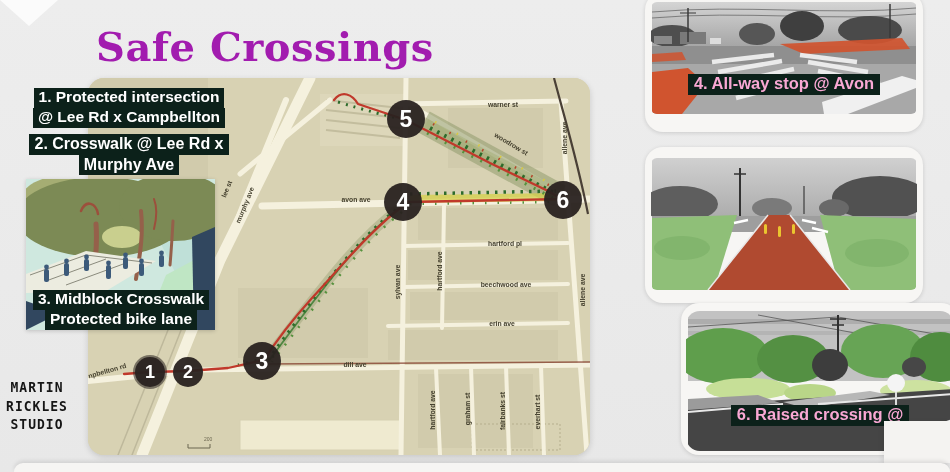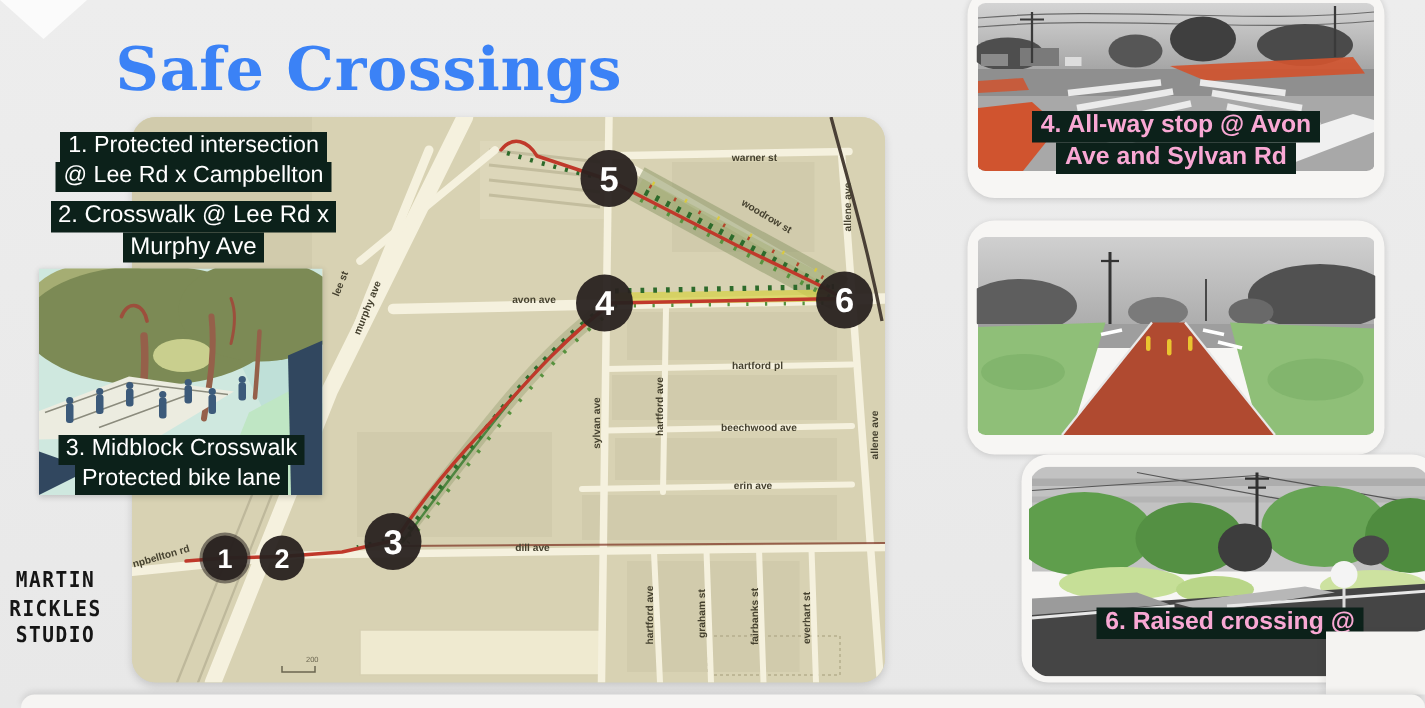--- a/index.html
+++ b/index.html
@@ -1,31 +1,31 @@
 <!DOCTYPE html>
 <html><head>
 <meta charset="utf-8">
 <style>
   html,body{margin:0;padding:0;}
   body{width:950px;height:472px;position:relative;overflow:hidden;
        background:linear-gradient(#ededed,#e8e8e8);
        font-family:"Liberation Sans",sans-serif;}
   .abs{position:absolute;}
   
-  .title{left:77px;top:-4px;font-family:"DejaVu Serif",serif;font-weight:700;
-         font-size:40px;letter-spacing:.5px;color:#3b82f6;}
+  .title{left:96px;top:-4px;font-family:"DejaVu Serif",serif;font-weight:700;
+         font-size:40px;letter-spacing:.5px;color:#a21caf;}
   
   .chev{left:0;top:0;width:58px;height:26px;background:#fbfbfb;
         clip-path:polygon(0 0,100% 0,50% 100%);}
   
   .map{left:88px;top:78px;width:502px;height:377px;border-radius:16px;
        overflow:hidden;box-shadow:0 2px 6px rgba(0,0,0,.15);background:#d8d2b3;}
   svg text{font-family:"Liberation Sans",sans-serif;}
   
-  .lbl{color:#fff;font-weight:400;text-align:center;line-height:1.22;}
+  .lbl{color:#fff;font-weight:700;text-align:center;line-height:1.22;}
   .lbl span{display:table;margin:0 auto;background:#0c211a;padding:0 5px 1px 5px;}
   .lbl1{left:22px;top:88px;width:214px;font-size:15.5px;}
   .lbl2{left:22px;top:134px;width:214px;font-size:16px;}
   .lbl3{left:18px;top:290px;width:206px;font-size:15.5px;}
   
   .illus{left:26px;top:179px;width:189px;height:151px;box-shadow:0 1px 4px rgba(0,0,0,.18);}
   
   .logo{left:4px;top:379px;width:66px;text-align:center;color:#151515;
         font-family:"DejaVu Sans Mono",monospace;font-weight:700;font-size:13px;
         line-height:1.28;letter-spacing:1px;transform:scaleY(1.12);transform-origin:top;}
@@ -273,21 +273,20 @@
           <path d="M84,96 L156,77"></path>
         <path d="M148,53 L205,60"></path>
           <path d="M156,60 L216,70"></path>
           <path d="M166,69 L228,82"></path>
       </g>
       <polygon points="170,100 250,74 264,78 264,86 196,112 172,112" fill="#f0f0f0"></polygon>
     </svg>
   </div>
   <div class="cap cap4">
     <span>4. All-way stop @ Avon</span>
-    <span>Ave and Sylvan Rd</span>
   </div>
 </div>
 
 <div class="abs card card5">
   <div class="photo" style="top:11px;width:266px;height:132px;">
     <svg width="266" height="132" viewBox="0 0 264 132" xmlns="http://www.w3.org/2000/svg">
       <defs>
           <linearGradient id="sky5" x1="0" y1="0" x2="0" y2="1">
             <stop offset="0" stop-color="#d0d0d0"></stop>
             <stop offset="1" stop-color="#adadad"></stop>

